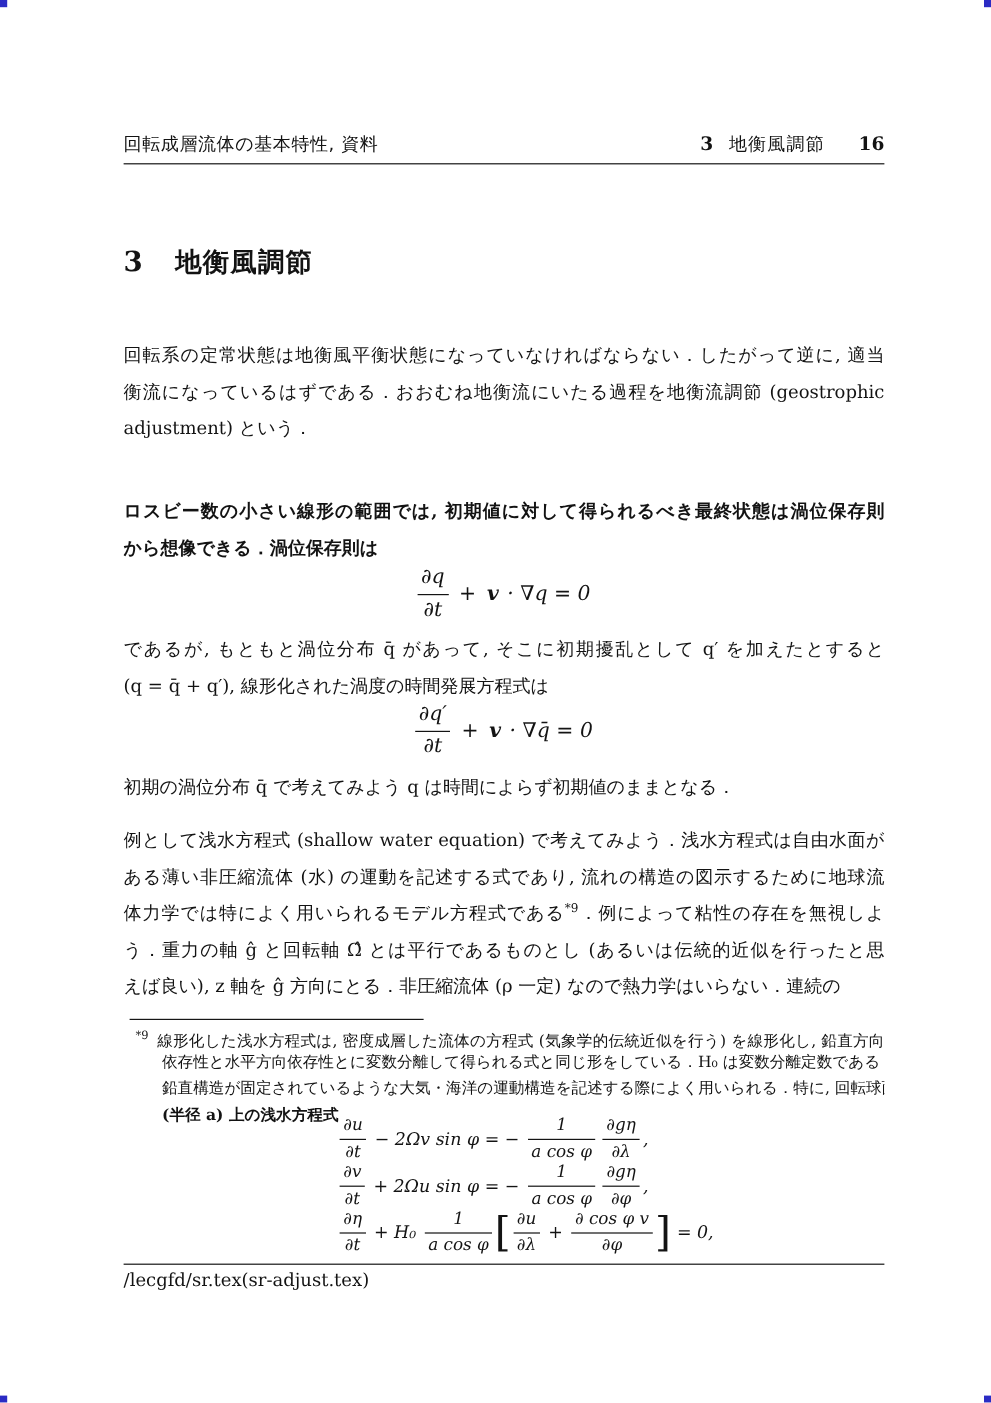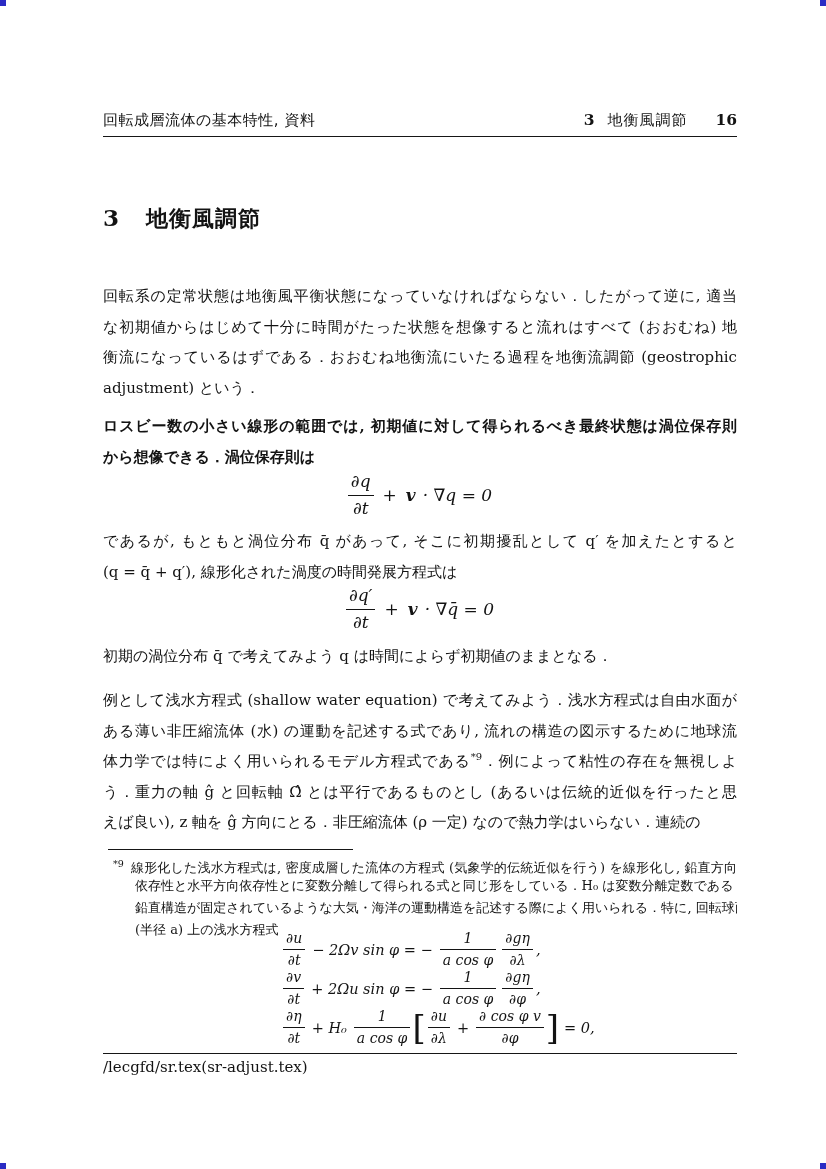--- a/index.html
+++ b/index.html
@@ -44,38 +44,38 @@
   .frac .num { padding:0 3px 2px; border-bottom:1.3px solid #131313; }
   .frac .den { padding:2px 3px 0; }
   .eq-op { margin:0 9px; font-style:normal; }
   .vec { font-weight:bold; }
   .eq-rest { margin-left:7px; }
 
   
   .fn-rule { left:108px; top:849px; width:245px; }
   .fn-line { font-size:13px; line-height:22px; height:22px; overflow:hidden; white-space:nowrap;
              text-align:justify; text-align-last:justify; }
-  .fn-line.last { text-align-last:left; }
+  .fn-line.last { text-align-last:left;font-weight:bold; }
   .fn-first { left:113px; top:853px; width:624px; }
   .fn-cont1 { left:135px; top:875px; width:602px; }
   .fn-cont2 { left:135px; top:897px; width:602px; }
   .fn-cont3 { left:135px; top:919px; width:602px; text-align-last:left; }
   .fnmark { vertical-align:super; font-size:9.5px; margin-right:7px; }
 
   .fn-eqs { left:283px; top:930px; display:flex; flex-direction:column; font-style:italic; font-size:14.5px; }
   .fn-eq-row { display:flex; align-items:center; height:39px; }
   .fn-eq-row .frac { font-size:14px; }
   .fn-mid { margin:0 7px; white-space:pre; }
   .fn-tail { margin-left:3px; }
   .gap-sm { width:6px; }
   .bigbr { font-size:34px; font-style:normal; font-weight:300; line-height:0.9; margin:0 2px; }
 
   
   .footer-rule { left:103px; top:1053px; width:634px; }
-  .footer { left:103px; top:1058px; width:634px; display:flex; justify-content:flex-start; font-size:15px; }
+  .footer { left:103px; top:1058px; width:634px; display:flex; justify-content:flex-end; font-size:15px;flex-direction:column; }
 </style>
 </head>
 <body>
 
 <div class="page">
 
   <div class="crop tl"></div>
   <div class="crop tr"></div>
   <div class="crop bl"></div>
   <div class="crop br"></div>
@@ -90,21 +90,20 @@
   </div>
   <div class="abs rule header-rule"></div>
 
   <div class="abs section-heading">
     <span class="sec-num">3</span>
     <span class="sec-title">地衡風調節</span>
   </div>
 
   <div class="abs para" style="top:281px;">
     <div class="line">回転系の定常状態は地衡風平衡状態になっていなければならない．したがって逆に, 適当</div>
-    <div class="line">な初期値からはじめて十分に時間がたった状態を想像すると流れはすべて (おおむね) 地</div>
     <div class="line">衡流になっているはずである．おおむね地衡流にいたる過程を地衡流調節 (geostrophic</div>
     <div class="line last">adjustment) という．</div>
   </div>
 
   <div class="abs para" style="top:411px;font-weight:bold;">
     <div class="line">ロスビー数の小さい線形の範囲では, 初期値に対して得られるべき最終状態は渦位保存則</div>
     <div class="line last">から想像できる．渦位保存則は</div>
   </div>
 
   <div class="abs disp-eq" style="top:470px; height:50px;">

